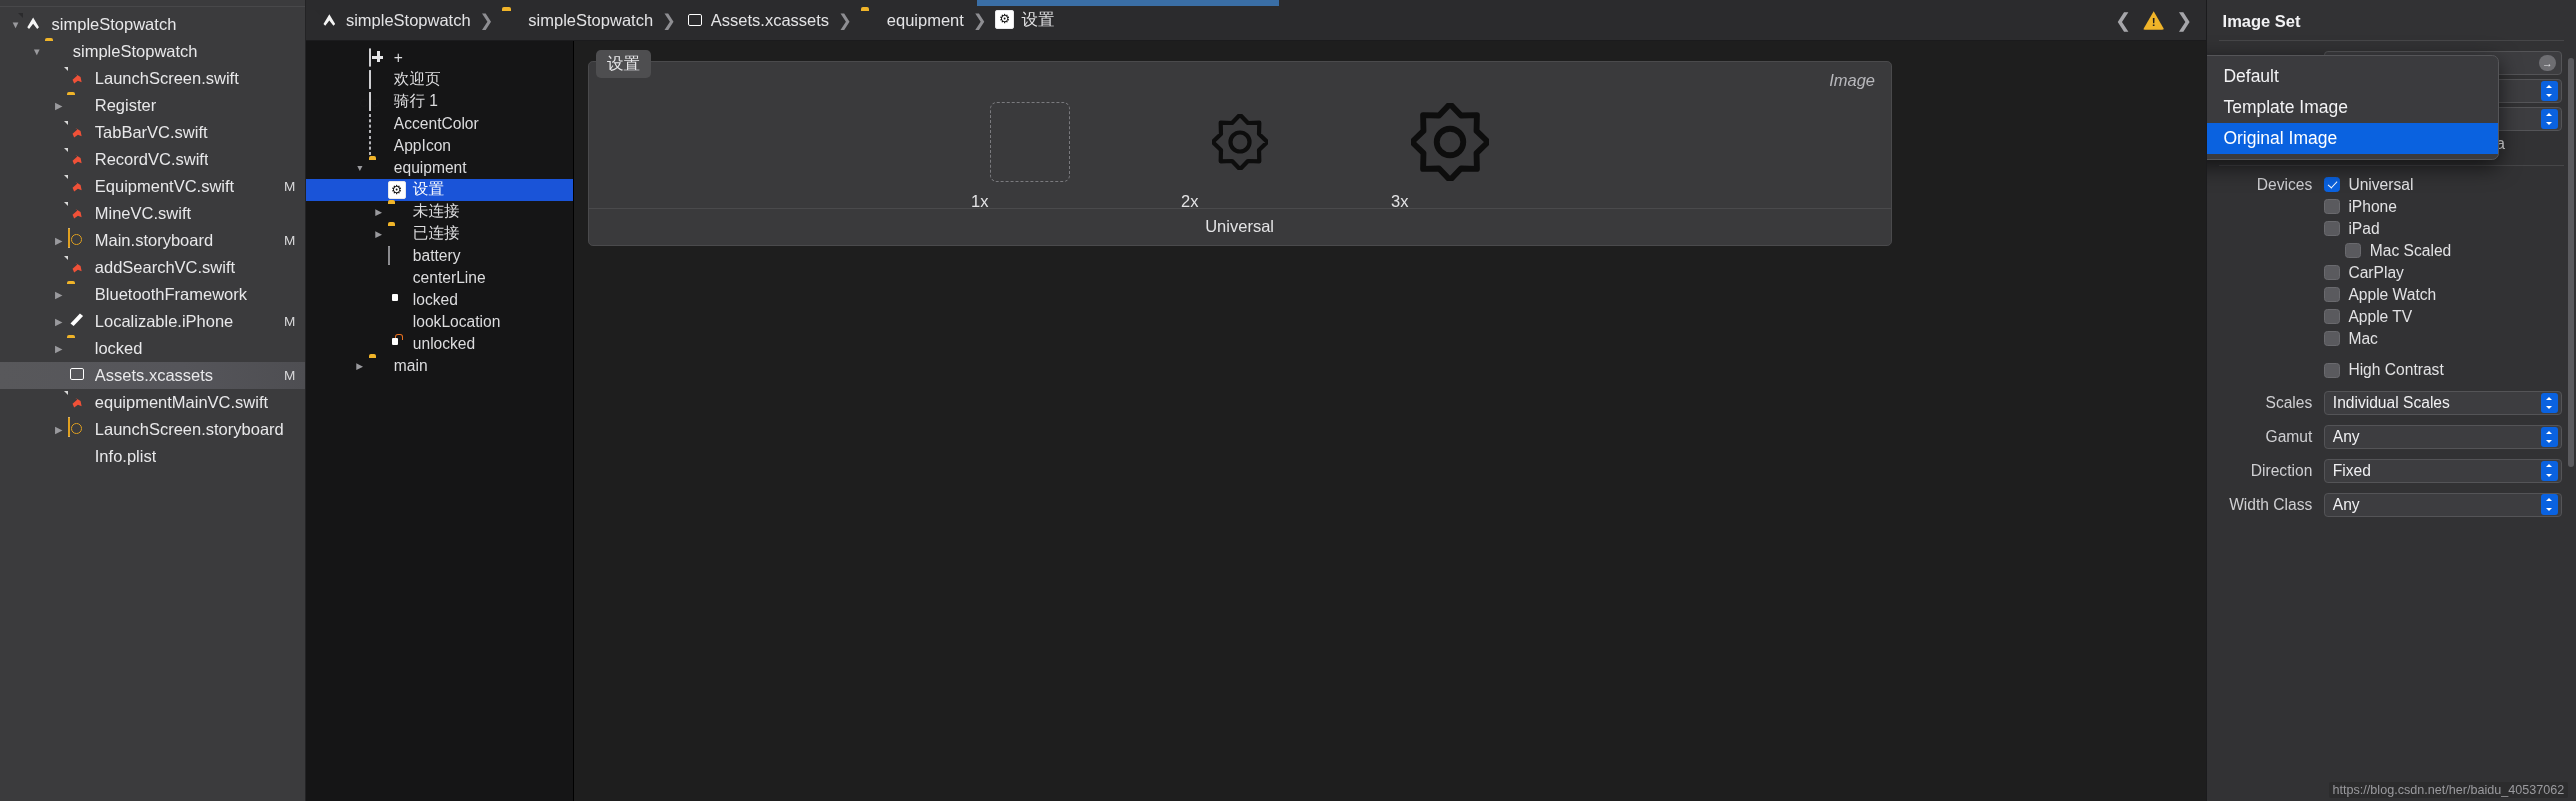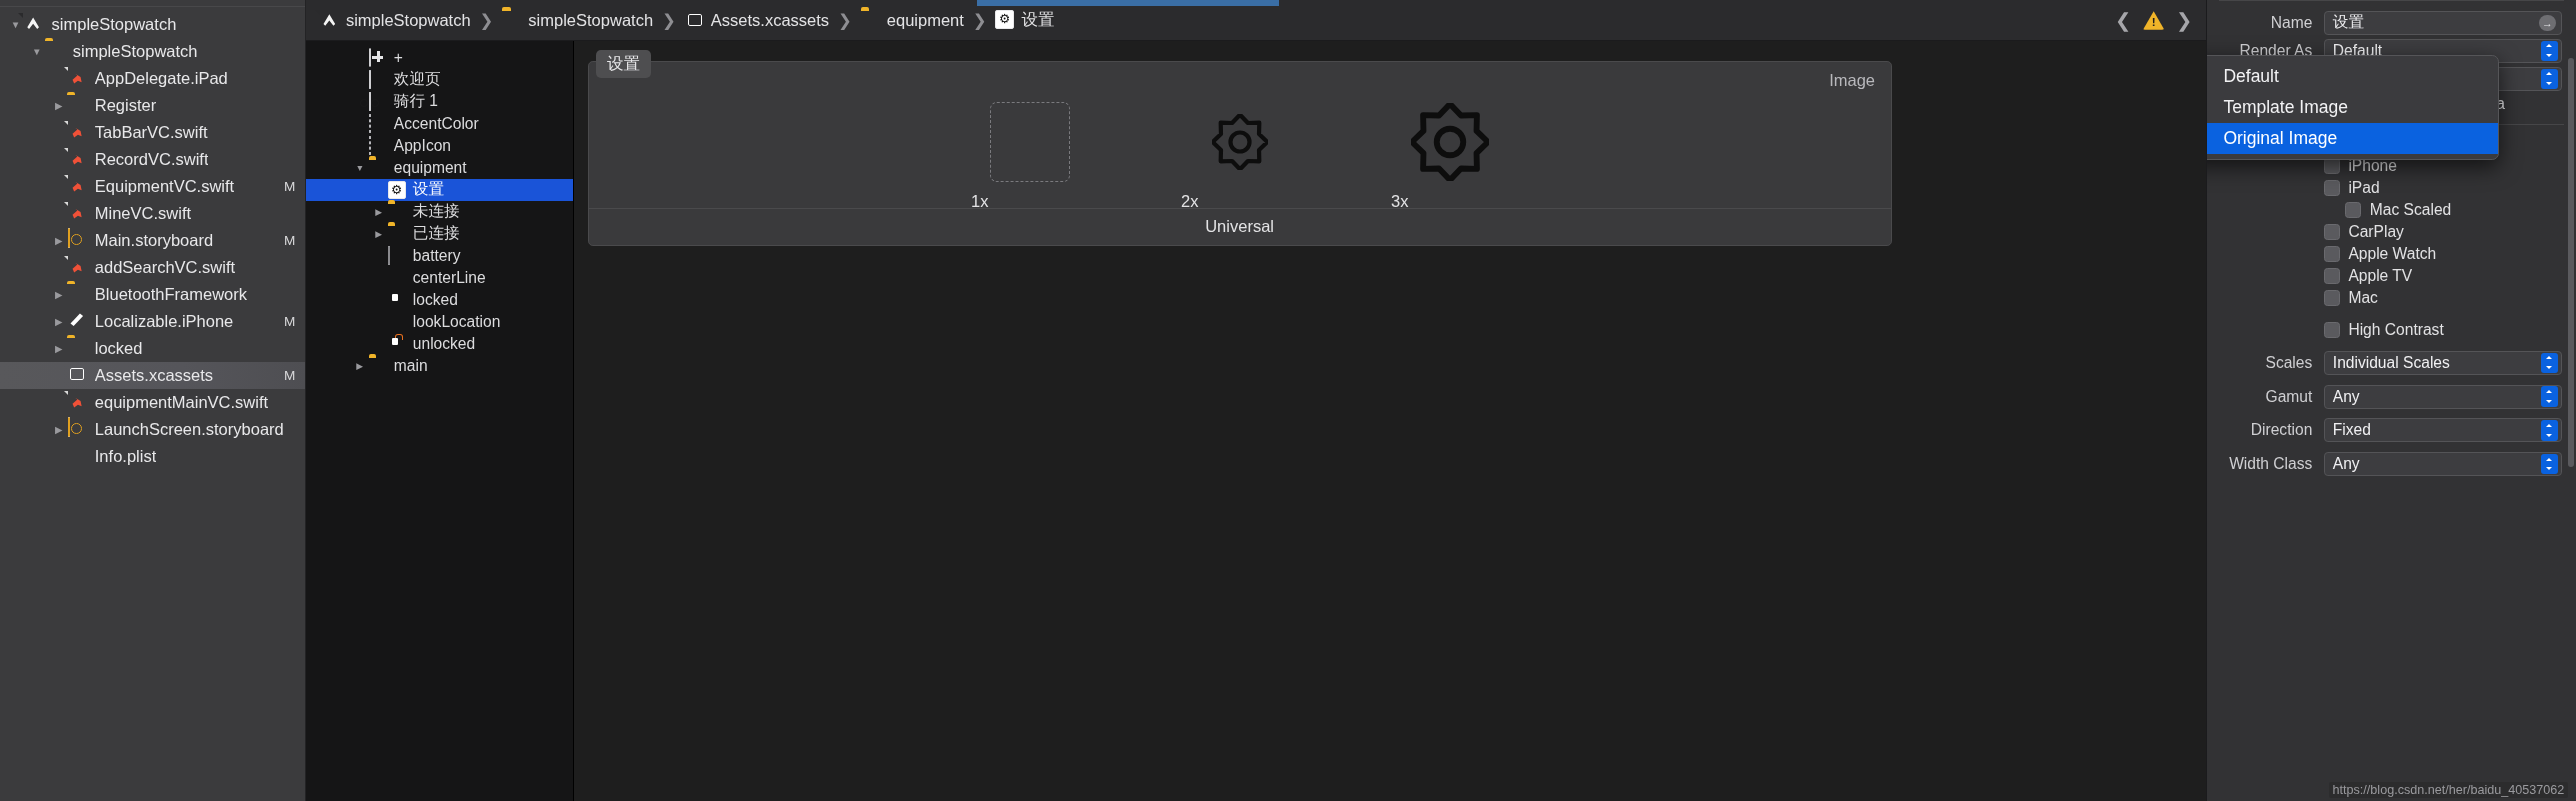--- a/index.html
+++ b/index.html
@@ -123,21 +123,21 @@
   .canvas { flex:1; background:#1e1e1e; padding:19.5px 13.6px; min-width:0; position:relative; }
   .imageset-card {
     background:#3a3a3c; border:1px solid #4a4a4c; border-radius:4.9px;
     width:100%; max-width:1304px; height:185px; position:relative;
   }
   .card-title {
     position:absolute; top:-11.7px; left:7.8px;
     background:#4e4e50; color:#e8e8ea; font-size:16.5px;
     padding:2.9px 10.7px; border-radius:4.9px;
   }
-  .card-kind { position:absolute; top:9.7px; right:15.6px; color:#b8b8bc; font-size:16.5px; }
+  .card-kind { position:absolute; top:9.7px; right:15.6px; color:#b8b8bc; font-size:16.5px;font-style:italic; }
   .slots { display:flex; justify-content:center; gap:93px; padding-top:39px; }
   .slot { width:117px; }
   .slot-box { height:82px; display:flex; align-items:center; justify-content:center; }
   .empty-slot { width:80px;height:80px;border:1.9px dashed #7a7a7e;border-radius:6.8px;margin:0 auto; }
   .slot-label { color:#e2e2e4; font-size:16.5px; margin-top:9.7px; }
   .card-footer {
     position:absolute; bottom:0; left:0; width:100%; height:37px;
     border-top:1px solid #4a4a4c; display:flex; align-items:center; justify-content:center;
     color:#e2e2e4; font-size:16.5px;
   }
@@ -210,21 +210,21 @@
         <div class="nav-row">
           <span style="width:29px;flex:0 0 29px"></span>
           <span class="twisty open"></span>
           <span class="nav-ico"><span class="ico-folder"></span></span>
           <span class="nav-label">simpleStopwatch</span>
         </div>
         <div class="nav-row">
           <span style="width:51px;flex:0 0 51px"></span>
           <span class="twisty "></span>
           <span class="nav-ico"><span class="ico-swift"></span></span>
-          <span class="nav-label">AppDelegate.iPad</span>
+          <span class="nav-label">LaunchScreen.swift</span>
         </div>
         <div class="nav-row">
           <span style="width:51px;flex:0 0 51px"></span>
           <span class="twisty closed"></span>
           <span class="nav-ico"><span class="ico-folder"></span></span>
           <span class="nav-label">Register</span>
         </div>
         <div class="nav-row">
           <span style="width:51px;flex:0 0 51px"></span>
           <span class="twisty "></span>
@@ -480,20 +480,21 @@
                 <div class="slot-label">3x</div>
               </div>
             </div>
           <div class="card-footer">Universal</div>
         </div>
       </div>
     </div>
   </div>
 
   <div class="inspector">
+    <div class="insp-title">Image Set</div>
     <div class="insp-sep"></div>
 
     <div class="frow">
       <div class="flab">Name</div>
       <div class="fctl">
         <div class="tfield">
           <span>设置</span>
           <span class="circ-arrow">→</span>
         </div>
       </div>

